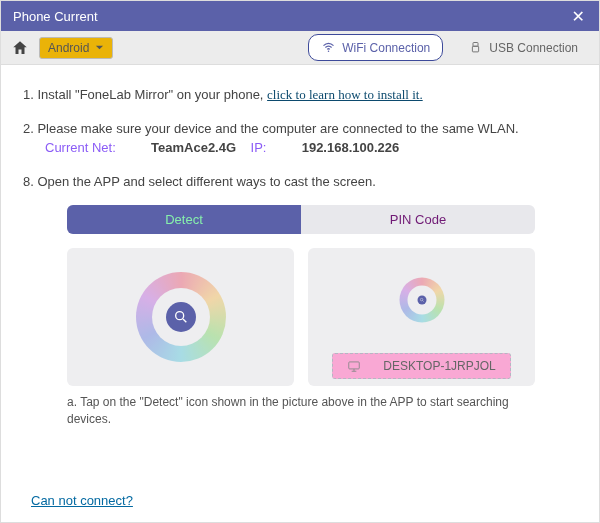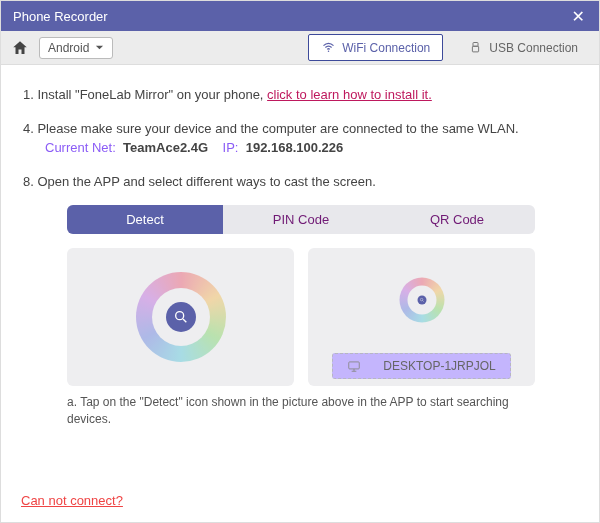--- a/index.html
+++ b/index.html
@@ -25,21 +25,21 @@
   .toolbar {
     background: #ececec;
     height: 34px;
     display: flex;
     align-items: center;
     padding: 0 10px;
     border-bottom: 1px solid #ddd;
   }
   .home-icon { width: 18px; height: 18px; cursor: pointer; margin-right: 10px; fill: #444; }
   .dropdown {
-    background: #ffffff;
+    background: #eab308;
     border: 1px solid #bbb;
     border-radius: 3px;
     padding: 3px 8px;
     font-size: 12px;
     color: #555;
     display: inline-flex;
     align-items: center;
     gap: 6px;
     cursor: pointer;
   }
@@ -47,55 +47,55 @@
   .conn-group { margin-left: auto; display: flex; gap: 12px; align-items: center; }
   .conn-btn {
     display: inline-flex;
     align-items: center;
     gap: 6px;
     padding: 5px 12px;
     font-size: 12px;
     color: #666;
     cursor: pointer;
     border: 1.5px solid transparent;
-    border-radius: 2px;
+    border-radius: 10px;
     background: transparent;
   }
   .conn-btn.active {
     border-color: #3d4a9a;
     color: #5b61a9;
     background: #fff;
   }
   .conn-btn svg { width: 15px; height: 15px; }
   .content {
     padding: 20px 22px 12px 22px;
     color: #444;
     font-size: 13px;
   }
   .step { margin-bottom: 14px; line-height: 1.5; }
-  .step a { color: #be185d; text-decoration: underline; }
+  .step a { color: #0c4a6e; text-decoration: underline; font-family: Liberation Serif, serif; }
   .netinfo { margin-left: 22px; font-size: 13px; }
   .netinfo .label { color: #8b5cf6; }
-  .netinfo .val { font-weight: 700; }
+  .netinfo .val { font-weight: 700; margin-left: 28px; }
   .tabs {
     display: flex;
     margin: 8px 44px 14px 44px;
     border-radius: 6px;
     overflow: hidden;
     background: #e8e8ec;
   }
   .tab {
     flex: 1;
     text-align: center;
     padding: 7px 0;
     font-size: 13px;
     color: #701a75;
     cursor: pointer;
   }
-  .tab.active { background: #5b61a9; color: #ffffff; }
+  .tab.active { background: #5b61a9; color: #86efac; }
   .panels {
     display: flex;
     gap: 14px;
     margin: 0 44px 8px 44px;
   }
   .panel {
     flex: 1;
     background: #eeeef0;
     border-radius: 6px;
     height: 138px;
@@ -130,42 +130,42 @@
   .device-box {
     border: 1.5px dashed #b6b6c2;
     padding: 5px 14px;
     font-size: 12px;
     color: #666;
     display: inline-flex;
     align-items: center;
     gap: 22px;
     border-radius: 3px;
     margin-top: 8px;
-    background: #c4b5fd;
+    background: #f9a8d4;
   }
   .device-box svg { width: 14px; height: 14px; fill:none; stroke:#888; stroke-width:1.5; }
   .captions { display:flex; gap:14px; margin: 0 44px; }
   .cap { flex:1; font-size: 12px; color: #555; line-height: 1.45; }
   .footer-link {
     position: absolute;
     bottom: 16px;
-    left: 20px;
+    left: 30px;
     font-size: 13px;
-    color: #ef4444;
+    color: #0369a1;
     text-decoration: underline;
     cursor: pointer;
   }
   .app { position: relative; width: 600px; height: 523px; }
 </style>
 </head>
 <body>
 <div class="app">
 
 <div class="titlebar">
-  <span class="title">Phone Recorder</span>
+  <span class="title">Phone Current</span>
   <span class="close">✕</span>
 </div>
 
 <div class="toolbar">
   <svg class="home-icon" viewBox="0 0 24 24">
         <path d="M12 3l9 8h-3v9h-4v-6H10v6H6v-9H3z"></path>
       </svg>
   <div class="dropdown">
     <span>Android</span>
     <svg viewBox="0 0 10 10">
@@ -188,31 +188,30 @@
       <span>USB Connection</span>
     </div>
   </div>
 </div>
 
 <div class="content">
   <div class="step">
     <span>1. Install "FoneLab Mirror" on your phone, </span><a href="#">click to learn how to install it.</a>
   </div>
   <div class="step">
-    <span>4. Please make sure your device and the computer are connected to the same WLAN.</span>
+    <span>2. Please make sure your device and the computer are connected to the same WLAN.</span>
     <div class="netinfo">
       <span class="label">Current Net:</span>&nbsp;&nbsp;<span class="val">TeamAce2.4G</span>&nbsp;&nbsp;&nbsp;&nbsp;<span class="label">IP:</span>&nbsp;&nbsp;<span class="val">192.168.100.226</span>
     </div>
   </div>
   <div class="step">8. Open the APP and select different ways to cast the screen.</div>
 
   <div class="tabs">
     <div class="tab active">Detect</div>
     <div class="tab">PIN Code</div>
-    <div class="tab">QR Code</div>
   </div>
 
   <div class="panels">
     <div class="panel">
       <div class="ring">
         <div class="ring-outer"></div>
         <div class="mag">
           <svg viewBox="0 0 24 24">
                 <circle cx="10" cy="10" r="6"></circle>
                 <line x1="15" y1="15" x2="20" y2="20"></line>

